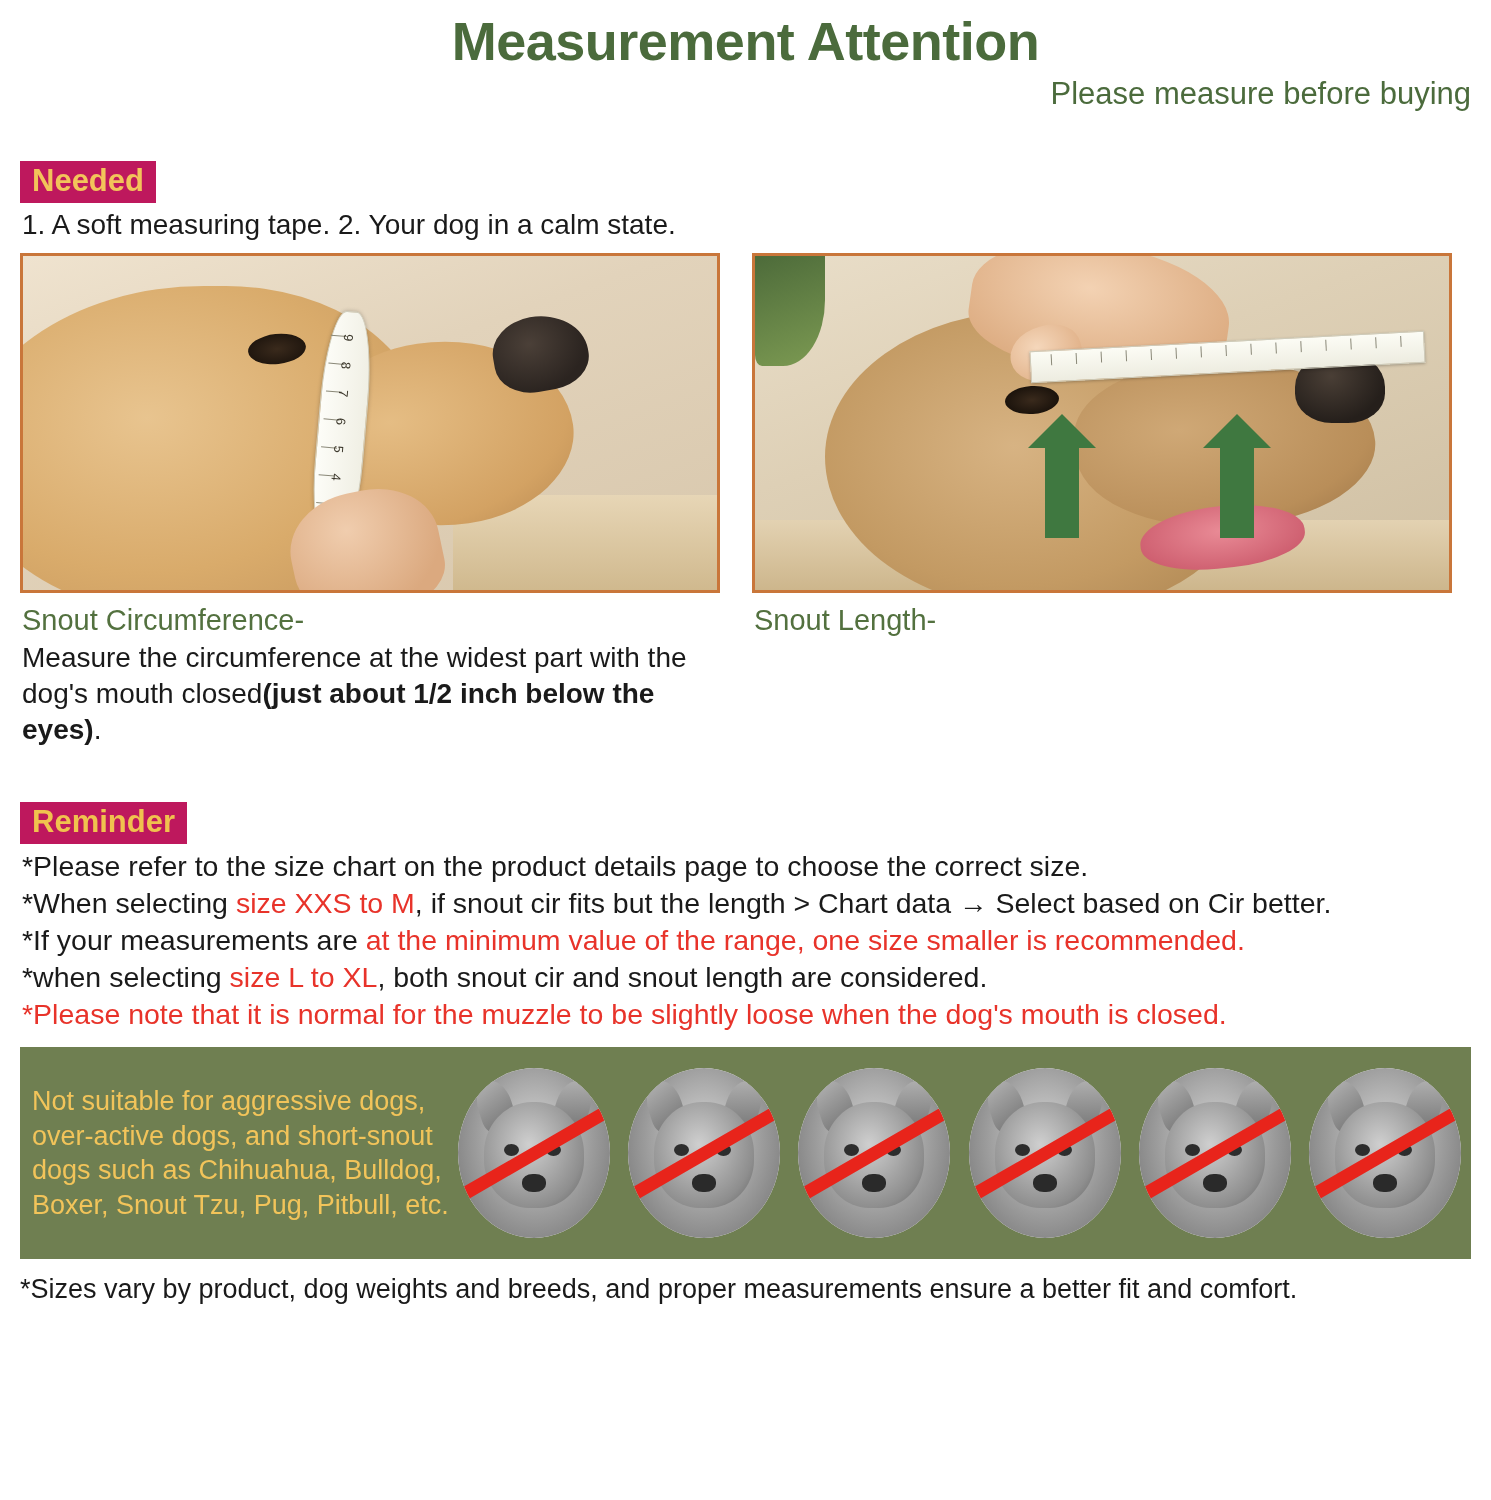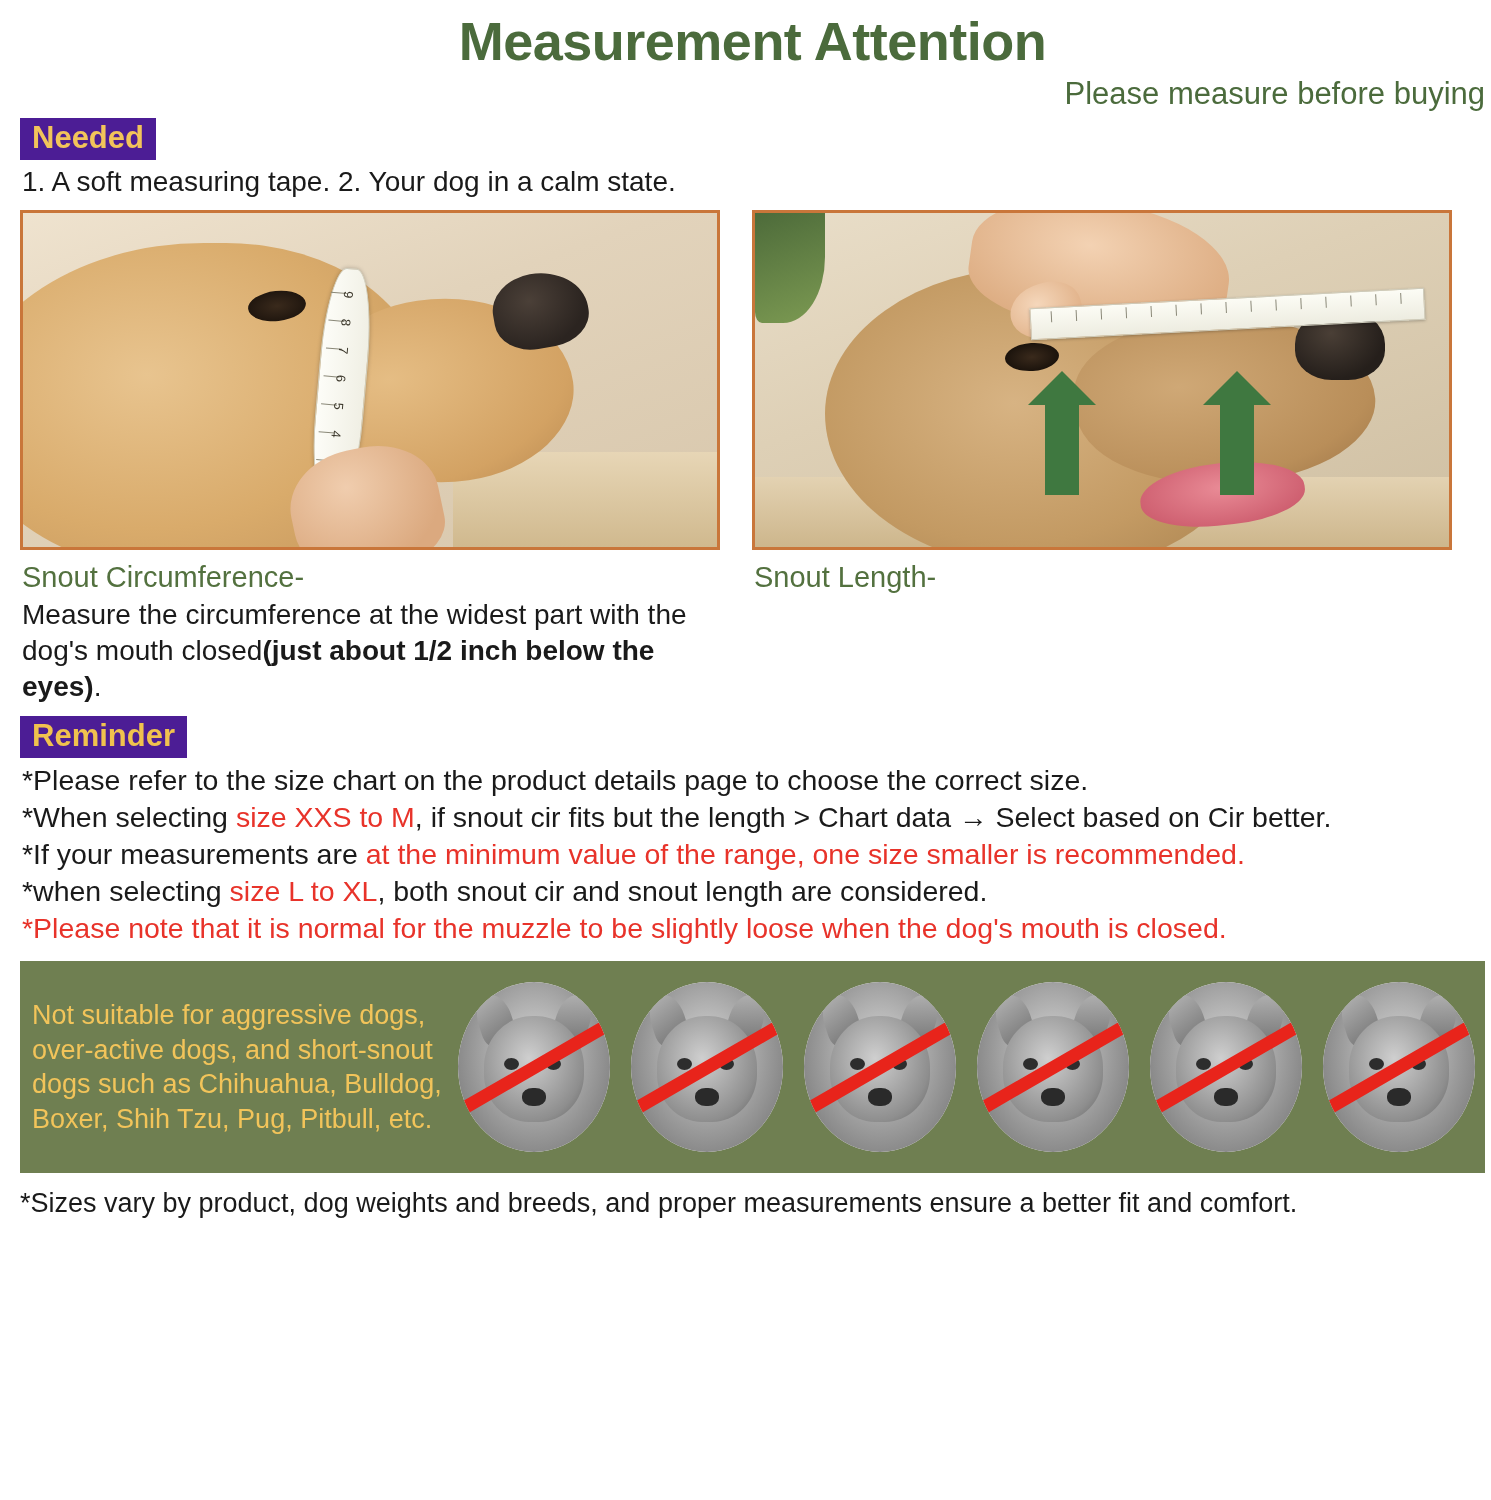--- a/index.html
+++ b/index.html
@@ -11,21 +11,21 @@
     width: 1491px;
     height: 1500px;
     font-family: "Liberation Sans", sans-serif;
     color: #1a1a1a;
     position: relative;
     overflow: hidden;
   }
   .page {
     width: 1491px;
     height: 1500px;
-    padding: 4px 6px 0 20px;
+    padding: 4px 20px 0 20px;
     position: relative;
   }
 
   
   .title {
     text-align: center;
     font-size: 54px;
     font-weight: bold;
     color: #4b6b3c;
     letter-spacing: -0.5px;
@@ -36,26 +36,27 @@
     text-align: right;
     font-size: 31px;
     color: #4b6b3c;
     margin: 4px 0 6px 0;
     font-weight: 400;
   }
 
   
   .tag {
     display: inline-block;
-    background: #4c1d95;
+    background: #be185d;
     color: #f2c45a;
     font-size: 31px;
     font-weight: bold;
     padding: 2px 12px 4px 12px;
     line-height: 1.15;
+    margin-top: 43px;
   }
   .tag.reminder { color: #f0c24e; }
 
   .lead {
     font-size: 28px;
     margin: 4px 0 6px 2px;
     line-height: 1.3;
   }
 
   
@@ -419,21 +420,21 @@
     <div class="reminder-body">
       <span class="reminder-line">*Please refer to the size chart on the product details page to choose the correct size.</span>
       <span class="reminder-line"><span>*When selecting </span><span class="red">size XXS to M</span><span>, if snout cir fits but the length &gt; Chart data → Select based on Cir better.</span></span>
       <span class="reminder-line"><span>*If your measurements are </span><span class="red">at the minimum value of the range, one size smaller is recommended.</span></span>
       <span class="reminder-line"><span>*when selecting </span><span class="red">size L to XL</span><span>, both snout cir and snout length are considered.</span></span>
       <span class="reminder-line red">*Please note that it is normal for the muzzle to be slightly loose when the dog's mouth is closed.</span>
     </div>
   </div>
 
   <div class="band">
-    <div class="band-text">Not suitable for aggressive dogs, over-active dogs, and short-snout dogs such as Chihuahua, Bulldog, Boxer, Shih Tzu, Pug, Pitbull, etc.</div>
+    <div class="band-text">Not suitable for aggressive dogs, over-active dogs, and short-snout dogs such as Chihuahua, Bulldog, Boxer, Snout Tzu, Pug, Pitbull, etc.</div>
     <div class="band-icons">
 
       <div class="no-dog">
         <div class="photo-fill"></div>
         <div class="d-ear-l"></div>
           <div class="d-ear-r"></div>
         <div class="d-head"></div>
         <div class="d-eye-l"></div>
           <div class="d-eye-r"></div>
         <div class="d-nose"></div>

